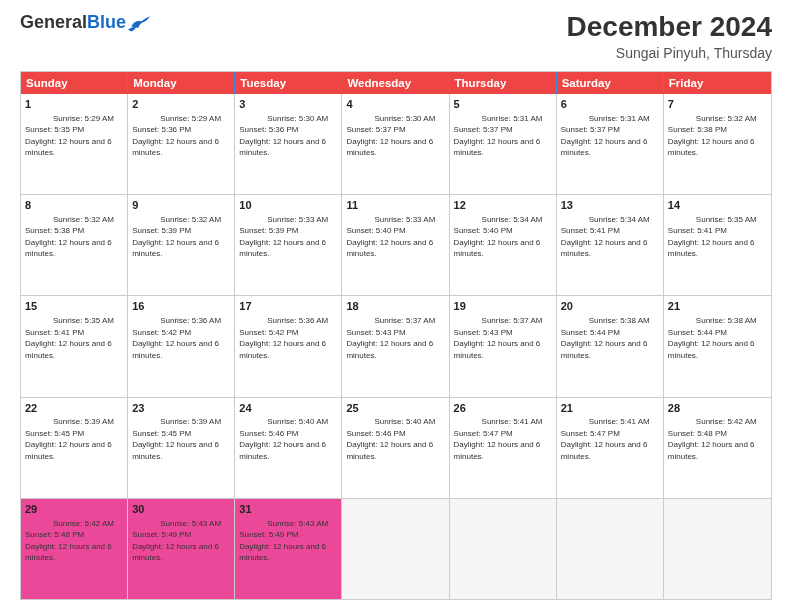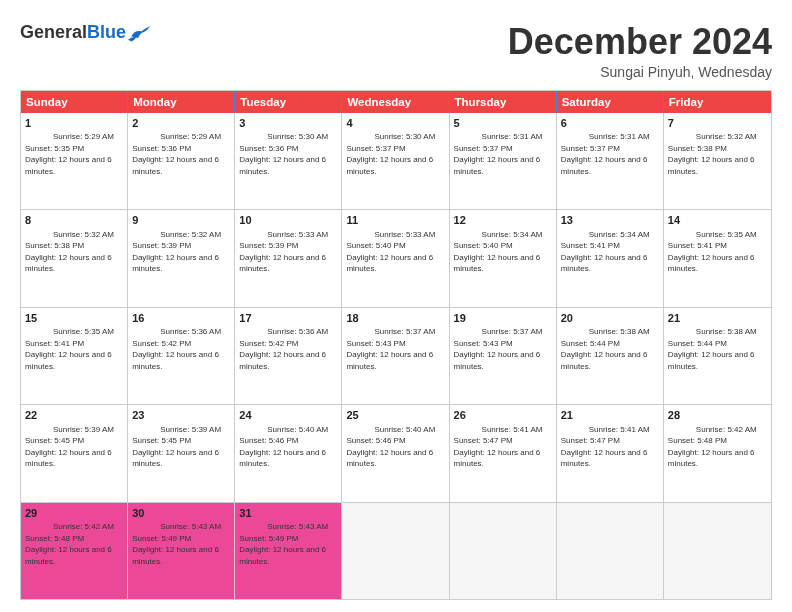--- a/index.html
+++ b/index.html
@@ -6,21 +6,21 @@
     body {
       font-family: Arial, sans-serif;
       background: #fff;
       width: 792px;
       height: 612px;
       overflow: hidden;
     }
     .page {
       width: 792px;
       height: 612px;
-      padding: 22px 20px 12px 20px;
+      padding: 12px 20px 12px 20px;
       display: flex;
       flex-direction: column;
     }
     .header {
       display: flex;
       justify-content: space-between;
       align-items: flex-start;
       margin-bottom: 10px;
     }
     .logo {
@@ -39,21 +39,21 @@
     .logo-blue { color: #1a6bc9; }
     .logo-bird {
       width: 22px;
       height: 18px;
       margin-left: 2px;
     }
     .title-block {
       text-align: right;
     }
     .title-month {
-      font-size: 36px;
+      font-size: 28px;
       font-weight: bold;
       color: #333;
       line-height: 1.1;
     }
     .title-location {
       font-size: 14px;
       color: #555;
       margin-top: 2px;
     }
     .calendar {
@@ -125,21 +125,21 @@
           <span class="logo-general">General</span><span class="logo-blue">Blue</span>
         </span>
         <svg class="logo-bird" viewBox="0 0 26 20">
           <path d="M4 14 Q8 6 16 8 Q20 4 26 2 Q22 8 18 9 Q14 10 12 16 Z" fill="#1a6bc9"></path>
           <path d="M0 18 Q4 14 10 15 Q8 18 4 20 Z" fill="#1a6bc9"></path>
         </svg>
       </div>
     </div>
     <div class="title-block">
       <div class="title-month">December 2024</div>
-      <div class="title-location">Sungai Pinyuh, Wednesday</div>
+      <div class="title-location">Sungai Pinyuh, Thursday</div>
     </div>
   </div>
 
   <div class="calendar">
     <div class="cal-header-row">
     <div class="cal-header-cell">Sunday</div>
         <div class="cal-header-cell">Monday</div>
         <div class="cal-header-cell">Tuesday</div>
         <div class="cal-header-cell">Wednesday</div>
         <div class="cal-header-cell">Thursday</div>

